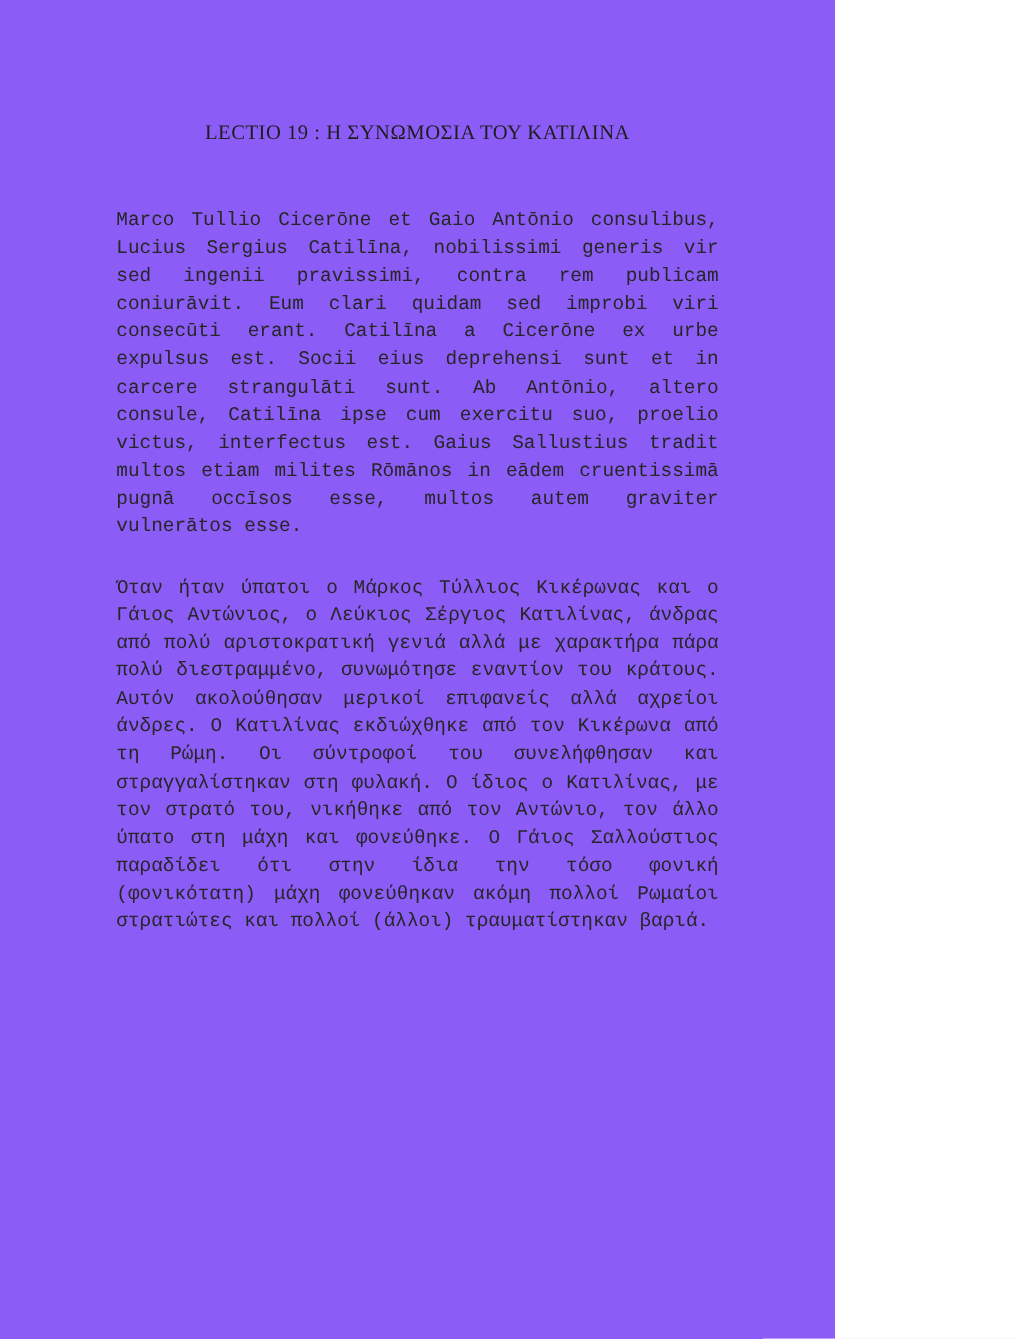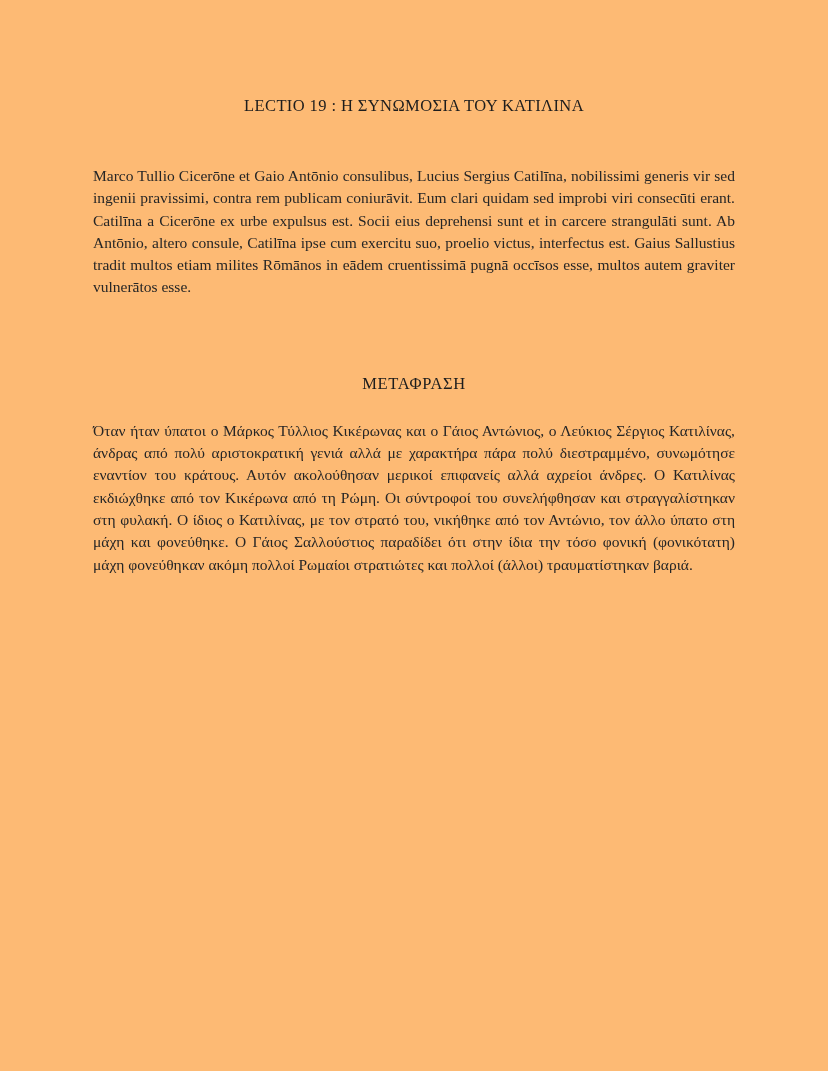--- a/index.html
+++ b/index.html
@@ -2,42 +2,42 @@
 <html><head>
 <meta charset="utf-8">
 <style>
   html, body {
     margin: 0;
     padding: 0;
     background: #ffffff;
   }
   .page {
     position: relative;
-    width: 828px;
+    width: 668px;
     height: 1071px;
-    background: #fdba74;
+    background: #8b5cf6;
     box-sizing: border-box;
     padding: 0 93px;
     overflow: hidden;
     color: #222222;
   }
   .doc-title {
     margin: 0;
     padding-top: 96px;
     text-align: center;
     font-family: "Liberation Serif", "DejaVu Serif", serif;
     font-size: 16.5px;
     font-weight: 400;
     letter-spacing: 0.4px;
     color: #1d1d1d;
     white-space: nowrap;
   }
   .body-para {
     margin: 0;
-    font-family: Liberation Serif, serif;
+    font-family: Liberation Mono, monospace;
     font-size: 15.5px;
     line-height: 22.3px;
     text-align: justify;
     color: #262626;
   }
   .latin-para {
     margin-top: 49px;
   }
   .section-heading {
     margin: 0;
@@ -55,17 +55,16 @@
 </style>
 </head>
 <body>
 
 <div class="page">
 
   <h1 class="doc-title">LECTIO 19 : Η ΣΥΝΩΜΟΣΙΑ ΤΟΥ ΚΑΤΙΛΙΝΑ</h1>
 
   <p class="body-para latin-para">Marco Tullio Cicerōne et Gaio Antōnio consulibus, Lucius Sergius Catilīna, nobilissimi generis vir sed ingenii pravissimi, contra rem publicam coniurāvit. Eum clari quidam sed improbi viri consecūti erant. Catilīna a Cicerōne ex urbe expulsus est. Socii eius deprehensi sunt et in carcere strangulāti sunt. Ab Antōnio, altero consule, Catilīna ipse cum exercitu suo, proelio victus, interfectus est. Gaius Sallustius tradit multos etiam milites Rōmānos in eādem cruentissimā pugnā occīsos esse, multos autem graviter vulnerātos esse.</p>
 
-  <h2 class="section-heading">ΜΕΤΑΦΡΑΣΗ</h2>
 
   <p class="body-para greek-para">Όταν ήταν ύπατοι ο Μάρκος Τύλλιος Κικέρωνας και ο Γάιος Αντώνιος, ο Λεύκιος Σέργιος Κατιλίνας, άνδρας από πολύ αριστοκρατική γενιά αλλά με χαρακτήρα πάρα πολύ διεστραμμένο, συνωμότησε εναντίον του κράτους. Αυτόν ακολούθησαν μερικοί επιφανείς αλλά αχρείοι άνδρες. Ο Κατιλίνας εκδιώχθηκε από τον Κικέρωνα από τη Ρώμη. Οι σύντροφοί του συνελήφθησαν και στραγγαλίστηκαν στη φυλακή. Ο ίδιος ο Κατιλίνας, με τον στρατό του, νικήθηκε από τον Αντώνιο, τον άλλο ύπατο στη μάχη και φονεύθηκε. Ο Γάιος Σαλλούστιος παραδίδει ότι στην ίδια την τόσο φονική (φονικότατη) μάχη φονεύθηκαν ακόμη πολλοί Ρωμαίοι στρατιώτες και πολλοί (άλλοι) τραυματίστηκαν βαριά.</p>
 
 </div>
 
 </body></html>

